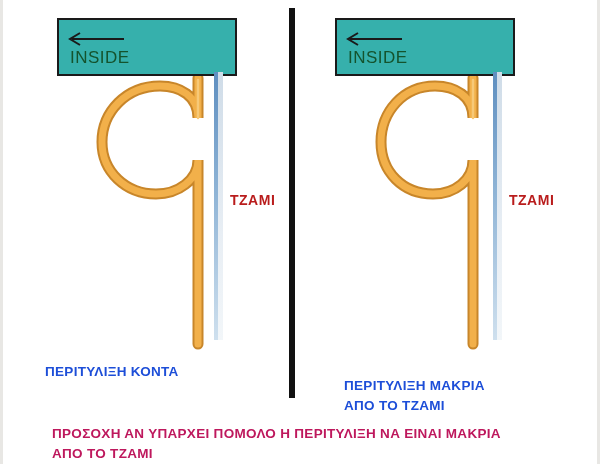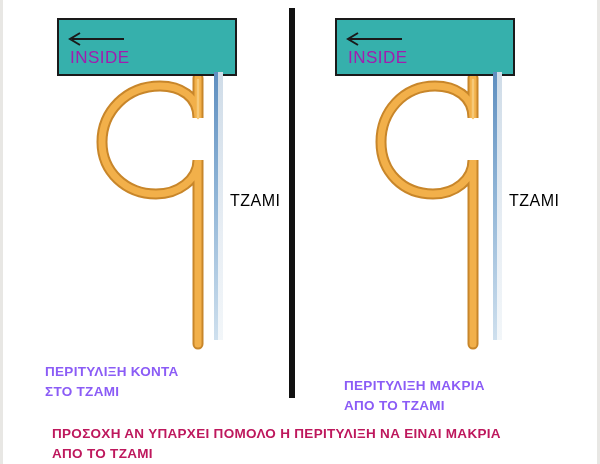--- a/index.html
+++ b/index.html
@@ -62,21 +62,21 @@
     border: 2px solid #1a1a1a;
     box-sizing: border-box;
   }
   .panel.left .header-bar  { left: 55px;  top: 18px; width: 180px; height: 58px; }
   .panel.right .header-bar { left: 38px;  top: 18px; width: 180px; height: 58px; }
 
   .inside-label {
     position: absolute;
     font-size: 17px;
     font-weight: 400;
-    color: #a21caf;
+    color: #14532d;
     letter-spacing: 0.5px;
     font-family: "Liberation Sans", sans-serif;
   }
   .panel.left .inside-label  { left: 68px; top: 48px; }
   .panel.right .inside-label { left: 51px; top: 48px; }
 
   .arrow-svg {
     position: absolute;
   }
   .panel.left .arrow-svg  { left: 62px; top: 32px; }
@@ -94,37 +94,37 @@
     position: absolute; left: 0; top: 0; width: 4px; height: 100%;
     background: linear-gradient(to bottom, #5f8fc0 0%, #8fb4d6 45%, #cfe0ee 100%);
   }
   .glass .g2 {
     position: absolute; left: 4px; top: 0; width: 5px; height: 100%;
     background: linear-gradient(to bottom, #cfdce8 0%, #e8eef4 60%, #f2f6f9 100%);
   }
 
   .glass-label {
     position: absolute;
-    font-size: 16px;
-    font-weight: 400;
-    color: #000000;
+    font-size: 14px;
+    font-weight: 700;
+    color: #b91c1c;
     letter-spacing: 0.5px;
   }
   .panel.left .glass-label  { left: 228px; top: 192px; }
   .panel.right .glass-label { left: 212px; top: 192px; }
 
   
   .wire-svg { position: absolute; left: 0; top: 0; }
 
   
   .caption {
     position: absolute;
     font-size: 13.5px;
     font-weight: 700;
-    color: #8b5cf6;
+    color: #1d4ed8;
     line-height: 20px;
     letter-spacing: 0.3px;
   }
   .caption.left  { left: 45px;  top: 362px; }
   .caption.right { left: 344px; top: 376px; }
 
   .footnote {
     position: absolute;
     left: 52px;
     top: 424px;
@@ -216,21 +216,20 @@
     <div class="glass">
       <div class="g1"></div>
       <div class="g2"></div>
     </div>
 
     <div class="glass-label">ΤΖΑΜΙ</div>
   </div>
 
   <div class="caption left">
     <div>ΠΕΡΙΤΥΛΙΞΗ ΚΟΝΤΑ</div>
-    <div>ΣΤΟ ΤΖΑΜΙ</div>
   </div>
 
   <div class="caption right">
     <div>ΠΕΡΙΤΥΛΙΞΗ ΜΑΚΡΙΑ</div>
     <div>ΑΠΟ ΤΟ ΤΖΑΜΙ</div>
   </div>
 
   <div class="footnote">
     <div>ΠΡΟΣΟΧΗ ΑΝ ΥΠΑΡΧΕΙ ΠΟΜΟΛΟ Η ΠΕΡΙΤΥΛΙΞΗ ΝΑ ΕΙΝΑΙ ΜΑΚΡΙΑ</div>
     <div>ΑΠΟ ΤΟ ΤΖΑΜΙ</div>

